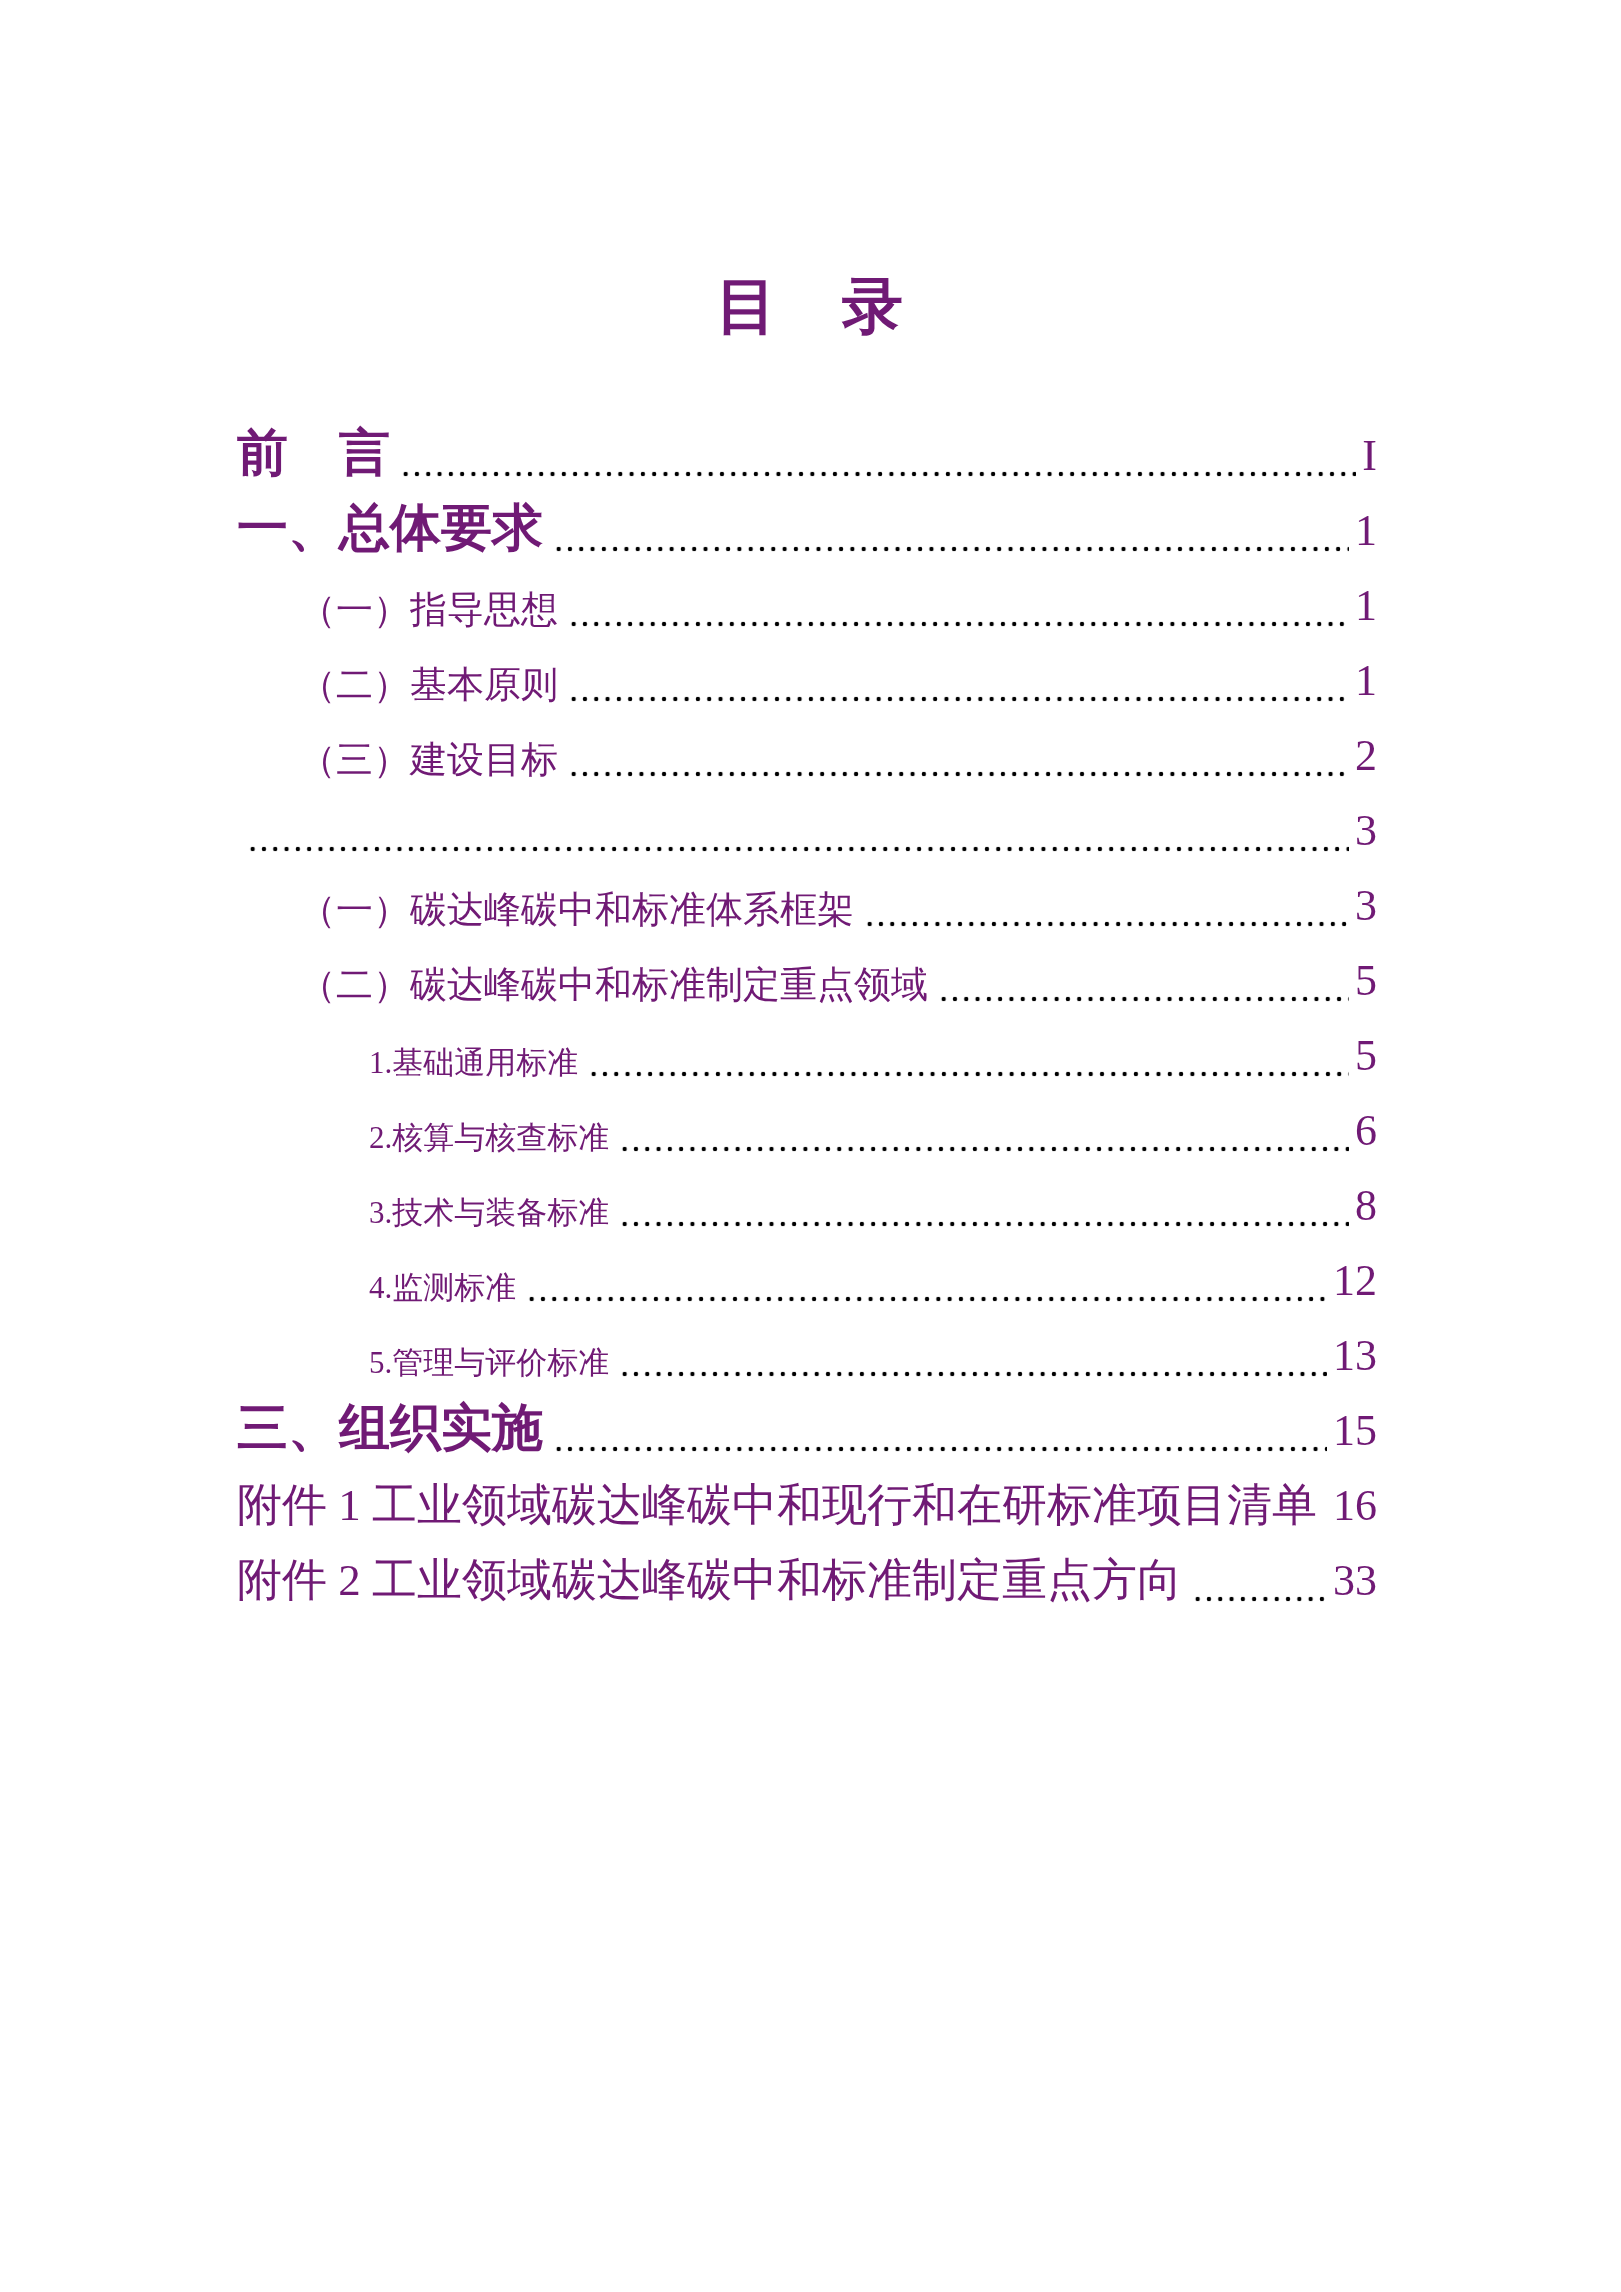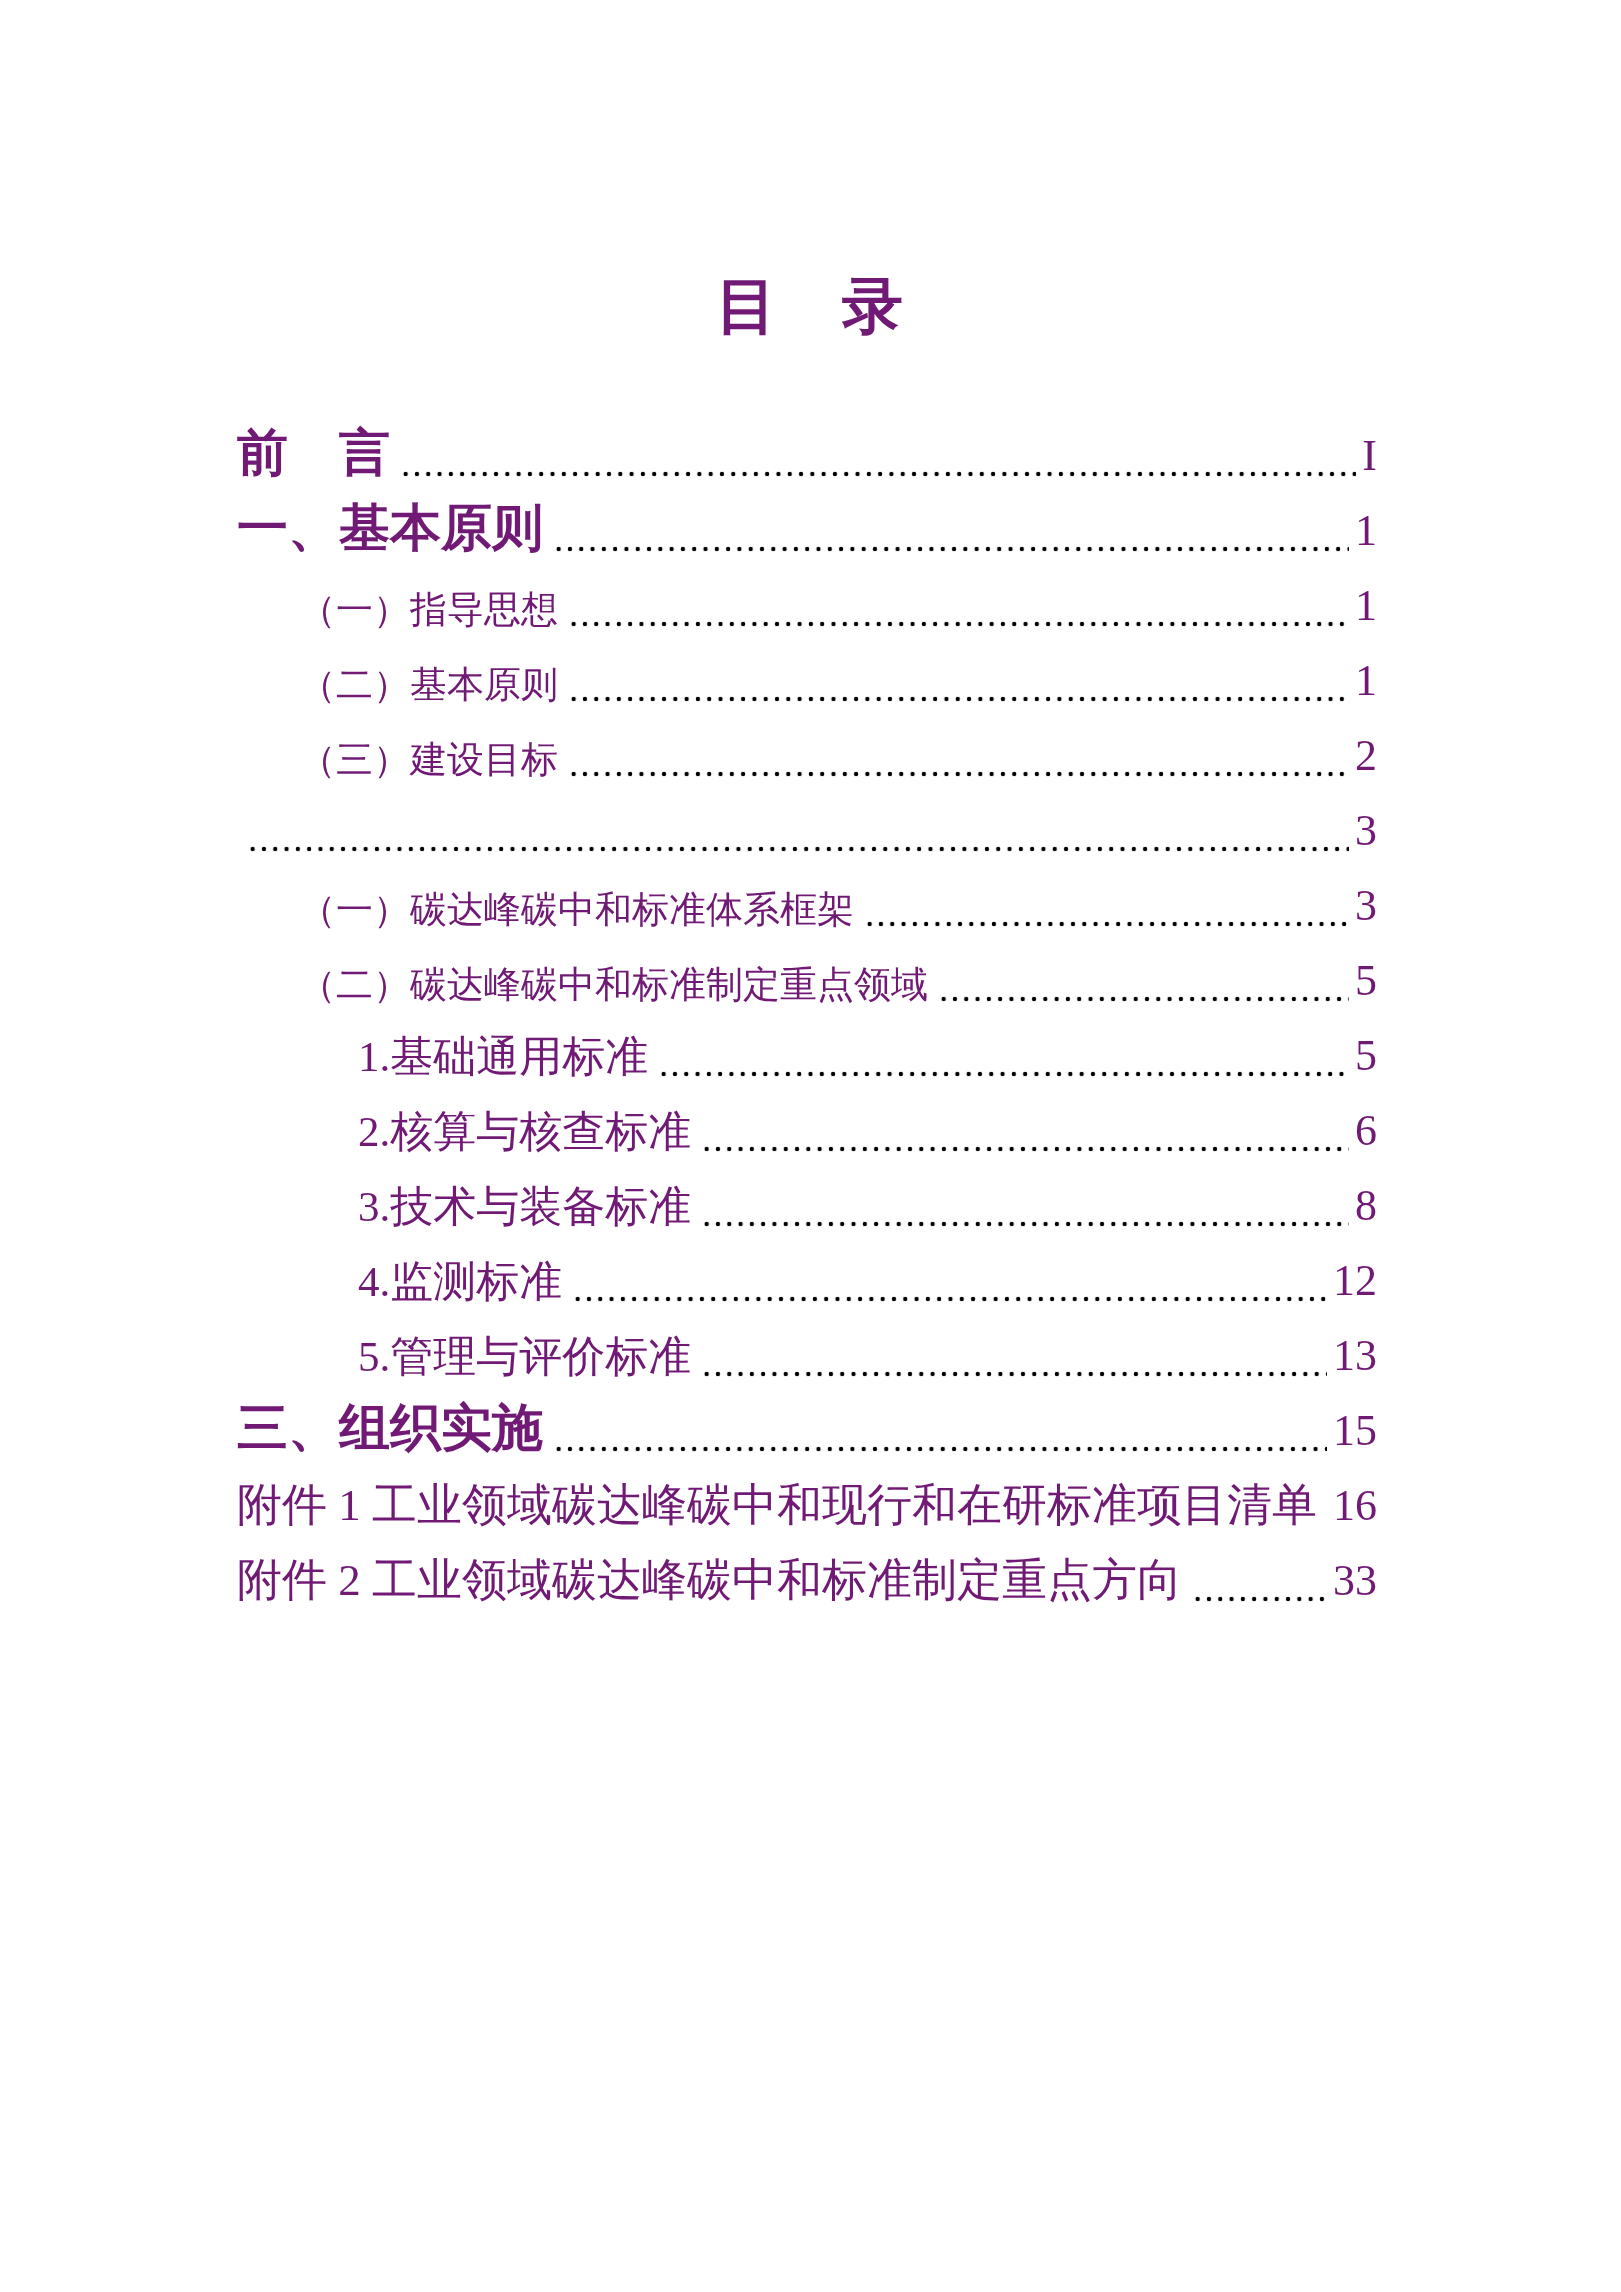--- a/index.html
+++ b/index.html
@@ -50,21 +50,22 @@
     font-size: 51px;
   }
   .level-h2 { padding-left: 62px; }
   .level-h2 .toc-label {
     font-family: "Liberation Serif", "DejaVu Serif", serif;
     font-size: 37px;
   }
   .level-h3 { padding-left: 121px; }
   .level-h3 .toc-label {
     font-family: "Liberation Serif", "DejaVu Serif", serif;
-    font-size: 43px;
+    font-size: 31px;
+    margin-left: 11px;
   }
   .level-appendix .toc-label {
     font-family: "Liberation Serif", "DejaVu Serif", serif;
     font-size: 45px;
     margin-top: 16px;
   }
   .leader {
     flex: 1 1 auto;
     min-width: 0;
     height: 5.9px;
@@ -87,21 +88,21 @@
 
 <div class="page">
   <h1 class="title">目　录</h1>
   <div class="toc">
       <div class="toc-row level-h1">
     <span class="toc-label">前　言</span>
     <span class="leader"></span>
     <span class="toc-page">I</span>
   </div>
       <div class="toc-row level-h1">
-    <span class="toc-label">一、基本原则</span>
+    <span class="toc-label">一、总体要求</span>
     <span class="leader"></span>
     <span class="toc-page">1</span>
   </div>
       <div class="toc-row level-h2">
     <span class="toc-label">（一）指导思想</span>
     <span class="leader"></span>
     <span class="toc-page">1</span>
   </div>
       <div class="toc-row level-h2">
     <span class="toc-label">（二）基本原则</span>

